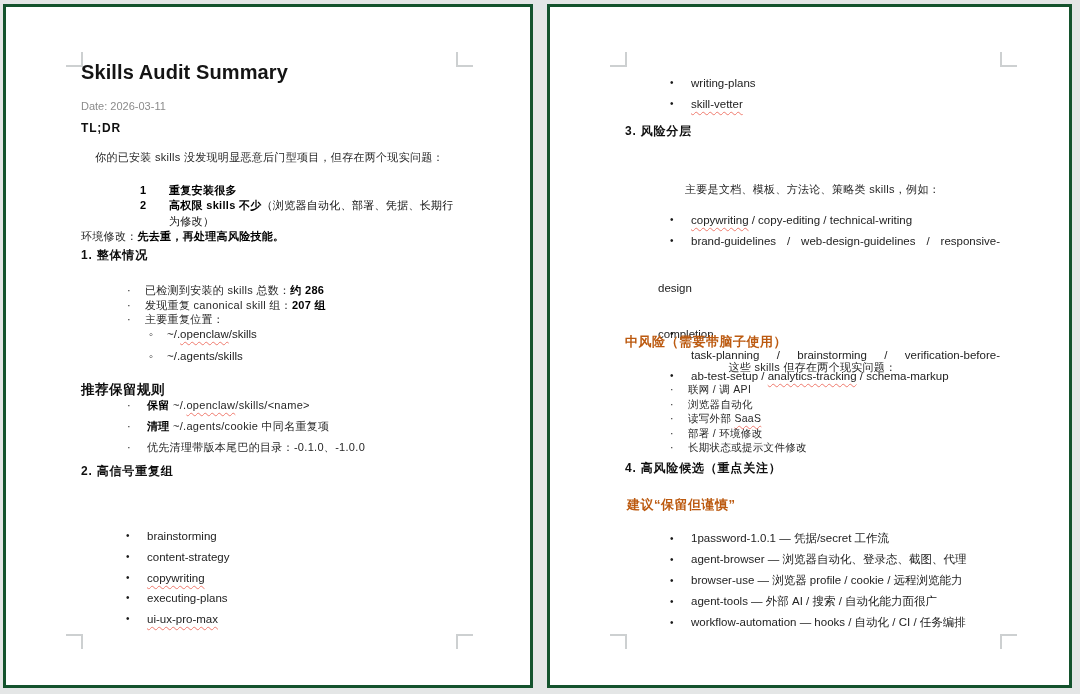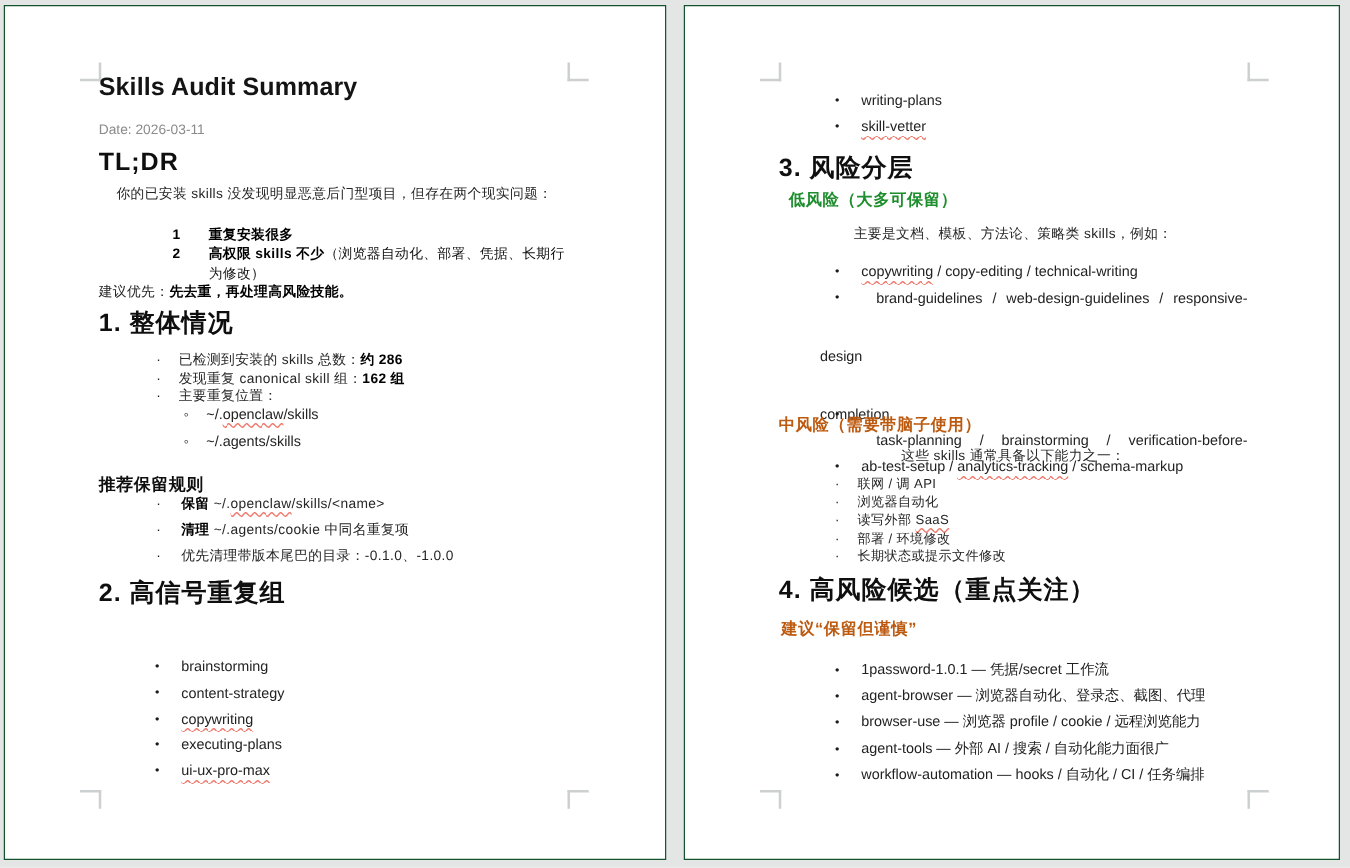--- a/index.html
+++ b/index.html
@@ -1,39 +1,39 @@
 <!DOCTYPE html>
 <html><head>
 <meta charset="utf-8">
 <style>
   html,body{margin:0;padding:0;}
   .canvas{position:relative;width:1080px;height:694px;background:#e4e6e6;overflow:hidden;
           font-family:"Liberation Sans","DejaVu Sans",sans-serif;}
-  .page{position:absolute;top:4px;height:684px;background:#ffffff;border:1px solid #14532d;box-sizing:border-box;}
+  .page{position:absolute;top:4px;height:684px;background:#ffffff;border:3px solid #14532d;box-sizing:border-box;}
   .page-left{left:3px;width:530px;}
   .page-right{left:547px;width:525px;}
 
   
   .mark{position:absolute;width:15px;height:13px;border:0 solid #cdd0d1;}
   .mk-tl{left:60px;top:45px;border-right-width:2px;border-bottom-width:2px;}
   .mk-tr{left:450px;top:45px;border-left-width:2px;border-bottom-width:2px;}
   .mk-bl{left:60px;top:627px;border-right-width:2px;border-top-width:2px;}
   .mk-br{left:450px;top:627px;border-left-width:2px;border-top-width:2px;}
 
   .content{position:absolute;top:0;bottom:0;left:75px;width:377px;}
   .blk{position:absolute;left:0;right:0;}
 
   .t{white-space:pre-wrap;}
   .b{font-weight:700;color:#000;}
   .sq{text-decoration-line:underline;text-decoration-style:wavy;text-decoration-color:#ef7a6d;
       text-decoration-thickness:1px;text-underline-offset:3px;text-decoration-skip-ink:none;margin-top:40px;}
 
   .title{font-size:20px;font-weight:700;color:#141414;letter-spacing:0.1px;}
   .date{font-size:11px;color:#8b8b8b;}
-  .hsec{font-size:20px;font-weight:700;color:#0f0f0f;letter-spacing:0.8px;}
+  .hsec{font-size:12px;font-weight:700;color:#0f0f0f;letter-spacing:0.8px;}
   .hsub{font-size:13.5px;font-weight:700;color:#0f0f0f;letter-spacing:0.5px;}
   .body{font-size:11px;color:#262626;letter-spacing:0.3px;line-height:15px;text-align:center;}
   .lbl{font-size:13px;font-weight:700;letter-spacing:0.5px;padding-left:8px;}
   .green{color:#1e8e2e;}
   .orange{color:#bc5a10;}
 
   .li{position:relative;}
   .mk{position:absolute;color:#1a1a1a;}
 
   .tlist .li{padding-left:88px;line-height:15.3px;font-size:11px;color:#111;letter-spacing:0.3px;}
@@ -46,21 +46,21 @@
   .subl .li{padding-left:86px;line-height:22px;font-size:11.5px;color:#222;}
   .subl .mk{left:68px;font-size:11px;}
 
   .rules .li{padding-left:66px;line-height:20.8px;font-size:11px;color:#262626;letter-spacing:0.3px;}
   .rules .mk{left:46px;}
 
   .big .li{padding-left:66px;line-height:20.8px;font-size:11.5px;color:#222;}
   .big .mk{left:45px;font-size:10px;}
 
   .wrapli{padding-left:33px !important;}
-  .wrapli .l1{display:block;margin-left:45px;text-align:justify;text-align-last:justify;}
+  .wrapli .l1{display:block;margin-left:33px;text-align:justify;text-align-last:justify;}
   .wrapli .l2{display:block;margin-top:26px;}
 
   .small .li{padding-left:63px;line-height:14.5px;font-size:10.5px;color:#262626;letter-spacing:0.3px;}
   .small .mk{left:45px;}
 
   .high .li{padding-left:66px;line-height:21px;font-size:11.5px;color:#222;}
   .high .mk{left:45px;font-size:10px;}
 </style>
 </head>
 <body>
@@ -80,32 +80,32 @@
       <div class="blk body" style="top:143px">你的已安装 skills 没发现明显恶意后门型项目，但存在两个现实问题：</div>
 
       <div class="blk tlist" style="top:176px">
         <div class="li">
           <span class="num">1</span><span class="t b">重复安装很多</span><span class="t"></span>
         </div>
         <div class="li">
           <span class="num">2</span><span class="t b">高权限 skills 不少</span><span class="t">（浏览器自动化、部署、凭据、长期行为修改）</span>
         </div>
         <div class="advice">
-          <span class="t">建议优先：</span><span class="t b">先去重，再处理高风险技能。</span>
+          <span class="t">环境修改：</span><span class="t b">先去重，再处理高风险技能。</span>
         </div>
       </div>
 
       <div class="blk hsec" style="top:240px">1. 整体情况</div>
 
       <div class="blk tight" style="top:276px">
         <div class="li">
           <span class="mk">·</span><span class="t">已检测到安装的 skills 总数：</span><span class="t b">约 286</span>
         </div>
         <div class="li">
-          <span class="mk">·</span><span class="t">发现重复 canonical skill 组：</span><span class="t b">162 组</span>
+          <span class="mk">·</span><span class="t">发现重复 canonical skill 组：</span><span class="t b">207 组</span>
         </div>
         <div class="li">
           <span class="mk">·</span><span class="t">主要重复位置：</span><span class="t b"></span>
         </div>
       </div>
 
       <div class="blk subl" style="top:316px">
         <div class="li">
           <span class="mk">◦</span><span class="t">~/.</span><span class="t sq">openclaw</span><span class="t">/skills</span>
         </div>
@@ -160,21 +160,20 @@
       <div class="blk big" style="top:66px">
         <div class="li">
           <span class="mk">•</span><span class="t">writing-plans</span><span class="t sq"></span><span class="t"></span>
         </div>
         <div class="li">
           <span class="mk">•</span><span class="t"></span><span class="t sq">skill-vetter</span><span class="t"></span>
         </div>
       </div>
 
       <div class="blk hsec" style="top:116px">3. 风险分层</div>
-      <div class="blk lbl green" style="top:146px">低风险（大多可保留）</div>
       <div class="blk body" style="top:175px">主要是文档、模板、方法论、策略类 skills，例如：</div>
 
       <div class="blk big" style="top:203px">
         <div class="li">
           <span class="mk">•</span><span class="t sq">copywriting</span><span class="t"> / copy-editing / technical-writing</span>
         </div>
         <div class="li wrapli">
           <span class="mk">•</span>
             <span class="t l1">brand-guidelines / web-design-guidelines / responsive-</span>
             <span class="t l2">design</span>
@@ -183,21 +182,21 @@
           <span class="mk">•</span>
             <span class="t l2">completion</span>
             <span class="t l1">task-planning / brainstorming / verification-before-</span>
         </div>
         <div class="li">
           <span class="mk">•</span><span class="t">ab-test-setup / </span><span class="t sq">analytics-tracking</span><span class="t"> / schema-markup</span>
         </div>
       </div>
 
       <div class="blk lbl orange" style="top:326px;padding-left:0">中风险（需要带脑子使用）</div>
-      <div class="blk body" style="top:353px">这些 skills 通常具备以下能力之一：</div>
+      <div class="blk body" style="top:353px">这些 skills 但存在两个现实问题：</div>
 
       <div class="blk small" style="top:375px">
         <div class="li">
           <span class="mk">·</span><span class="t">联网 / 调 API</span><span class="t sq"></span><span class="t"></span>
         </div>
         <div class="li">
           <span class="mk">·</span><span class="t">浏览器自动化</span><span class="t sq"></span><span class="t"></span>
         </div>
         <div class="li">
           <span class="mk">·</span><span class="t">读写外部 </span><span class="t sq">SaaS</span><span class="t"></span>

